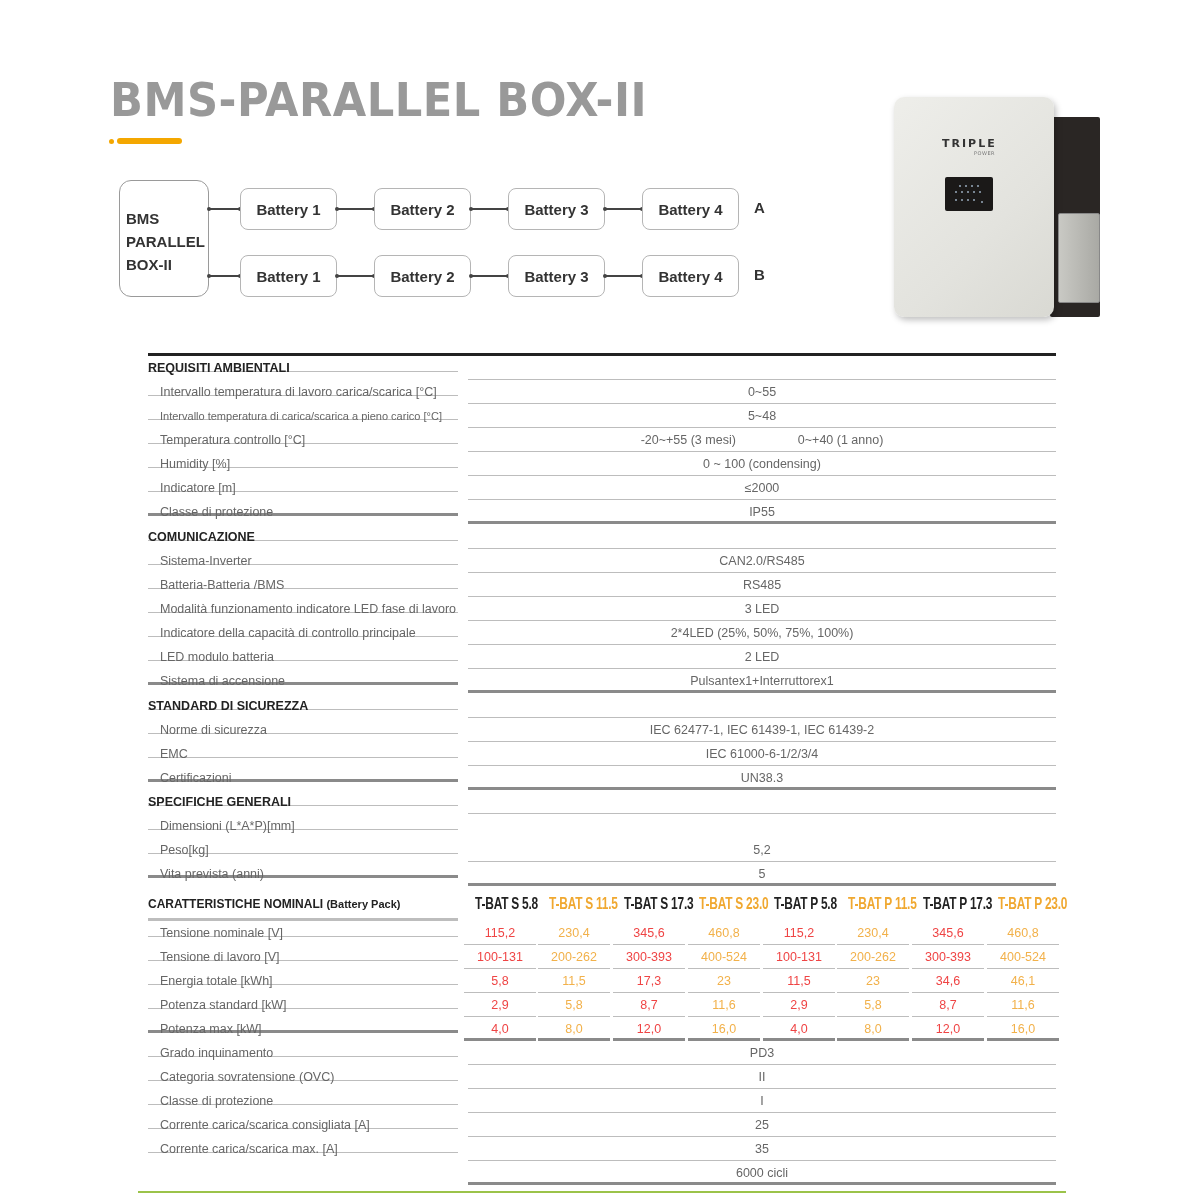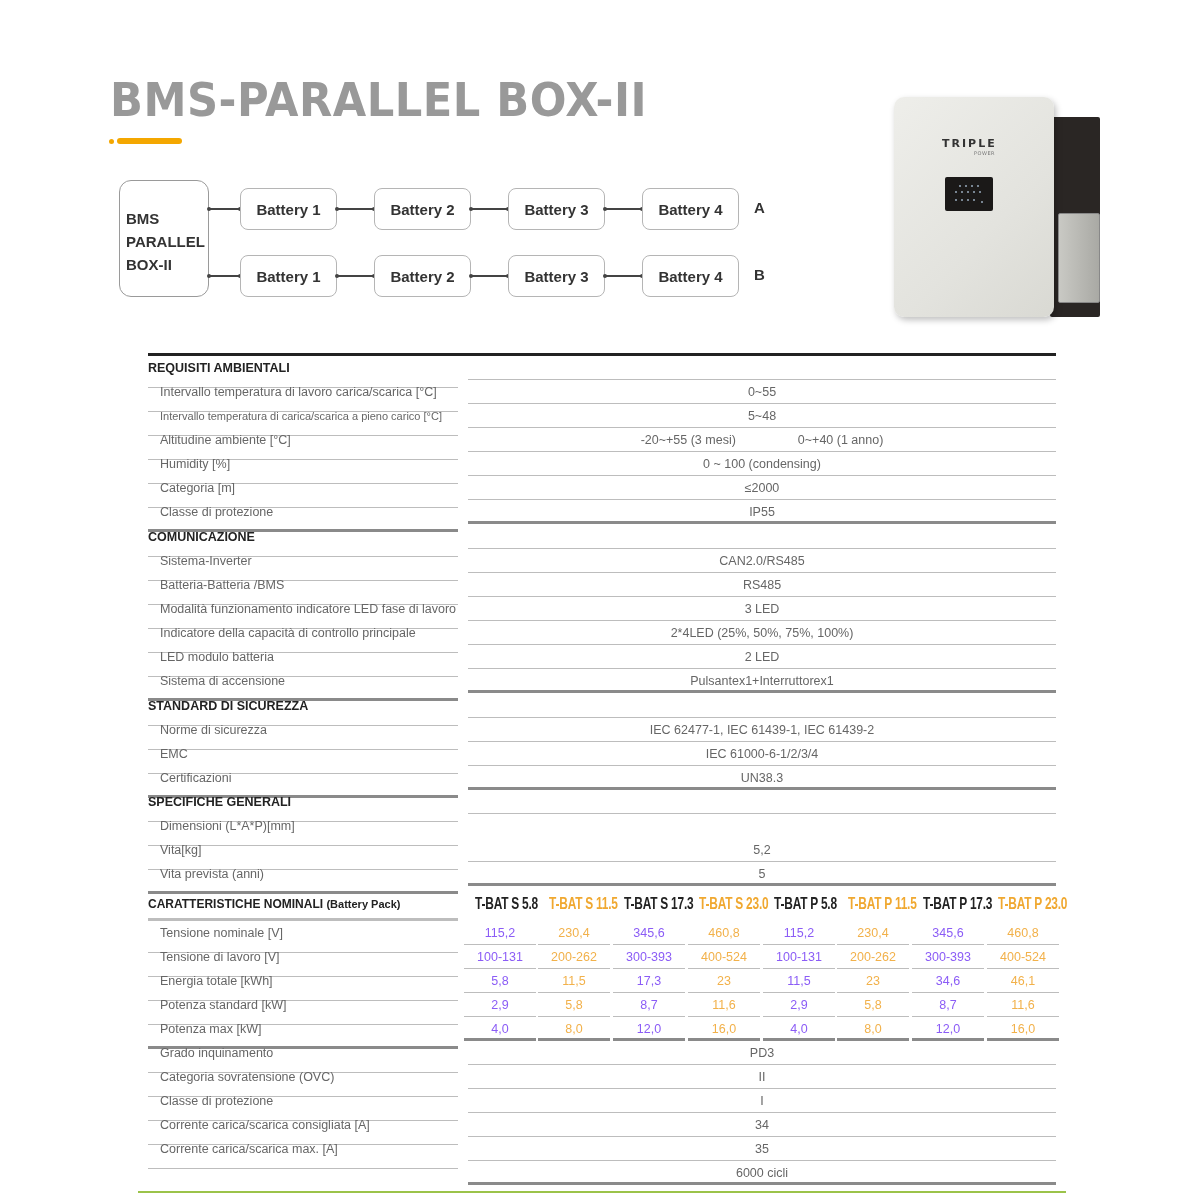--- a/index.html
+++ b/index.html
@@ -51,21 +51,21 @@
   .dev-bracket {
     position: absolute; left: 168px; top: 118px; width: 42px; height: 90px;
     background: linear-gradient(90deg, #c9c9c4, #a9a9a4); border: 1px solid #888; border-radius: 2px;
   }
 
   
   .spec { position: absolute; left: 138px; top: 353px; width: 918px; }
   .spec .top-rule { position: absolute; left: 10px; top: 0; width: 908px; height: 3px; background: #222; }
   .row { position: absolute; left: 0; width: 918px; height: 24px; }
   .row .lbl {
-    position: absolute; left: 10px; width: 310px; height: 32px; line-height: 24px;
+    position: absolute; left: 10px; width: 310px; height: 16px; line-height: 24px;
     font-family: "Liberation Sans", sans-serif; font-size: 12.5px; color: #666; padding-left: 12px;
     white-space: nowrap; border-bottom: 1.5px solid #bdbdbd;
   }
   .row .lbl.small { font-size: 11px; }
   .row .val {
     position: absolute; left: 330px; width: 588px; height: 24px; line-height: 24px;
     font-family: "Liberation Sans", sans-serif; font-size: 12.5px; color: #666; text-align: center;
     border-bottom: 1.5px solid #bdbdbd;
   }
   .row.section .lbl { font-weight: bold; color: #222; padding-left: 0; font-size: 12.5px; }
@@ -73,21 +73,21 @@
   .val .split { display: inline-block; }
   .val .split + .split { margin-left: 62px; }
 
   .model-head {
     position: absolute; height: 30px; line-height: 30px; text-align: center;
     font-family: "Liberation Sans", sans-serif; font-weight: bold; font-size: 17px;
     transform: scaleX(0.7); letter-spacing: -0.3px; white-space: nowrap;
   }
   .cell {
     position: absolute; height: 24px; line-height: 24px; text-align: center;
-    font-family: "Liberation Sans", sans-serif; font-size: 12.5px; color: #8b5cf6;
+    font-family: "Liberation Sans", sans-serif; font-size: 12.5px; color: #ef4444;
     border-bottom: 1.5px solid #bdbdbd;
   }
   .cell.orange, .model-head.orange { color: #f0a830; }
   .model-head.dark { color: #222; }
   .cell.orange { color: #f2b14a; }
 
   .green-rule { position: absolute; left: 138px; top: 1191px; width: 928px; height: 1.5px; background: #9bc34a; }
 </style>
 </head>
 <body>
@@ -158,31 +158,31 @@
   </div>
   <div class="row" style="top:27px;">
     <div class="lbl">Intervallo temperatura di lavoro carica/scarica [°C]</div>
     <div class="val">0~55</div>
   </div>
   <div class="row" style="top:51px;">
     <div class="lbl small">Intervallo temperatura di carica/scarica a pieno carico [°C]</div>
     <div class="val">5~48</div>
   </div>
   <div class="row" style="top:75px;">
-    <div class="lbl">Altitudine ambiente [°C]</div>
+    <div class="lbl">Temperatura controllo [°C]</div>
     <div class="val">
       <span class="split">-20~+55 (3 mesi)</span><span class="split">0~+40 (1 anno)</span>
     </div>
   </div>
   <div class="row" style="top:99px;">
     <div class="lbl">Humidity [%]</div>
     <div class="val">0 ~ 100 (condensing)</div>
   </div>
   <div class="row" style="top:123px;">
-    <div class="lbl">Categoria [m]</div>
+    <div class="lbl">Indicatore [m]</div>
     <div class="val">≤2000</div>
   </div>
   <div class="row last" style="top:147px;">
     <div class="lbl">Classe di protezione</div>
     <div class="val">IP55</div>
   </div>
 
   <div class="row section" style="top:172px;">
     <div class="lbl">COMUNICAZIONE</div>
     <div class="val"></div>
@@ -230,21 +230,21 @@
   </div>
 
   <div class="row section" style="top:437px;">
     <div class="lbl">SPECIFICHE GENERALI</div>
     <div class="val"></div>
   </div>
   <div class="row" style="top:461px;">
     <div class="lbl">Dimensioni (L*A*P)[mm]</div>
   </div>
   <div class="row" style="top:485px;">
-    <div class="lbl">Vita[kg]</div>
+    <div class="lbl">Peso[kg]</div>
     <div class="val">5,2</div>
   </div>
   <div class="row last" style="top:509px;">
     <div class="lbl">Vita prevista (anni)</div>
     <div class="val">5</div>
   </div>
 
   <div class="row section" style="top:536px;height:30px;">
     <div class="lbl" style="height:30px;line-height:30px;font-size:12px;">
       <span>CARATTERISTICHE NOMINALI</span>
@@ -342,21 +342,21 @@
   <div class="row" style="top:24px;">
     <div class="lbl">Categoria sovratensione (OVC)</div>
     <div class="val">II</div>
   </div>
   <div class="row" style="top:48px;">
     <div class="lbl">Classe di protezione</div>
     <div class="val">I</div>
   </div>
   <div class="row" style="top:72px;text-decoration:underline;">
     <div class="lbl">Corrente carica/scarica consigliata [A]</div>
-    <div class="val">34</div>
+    <div class="val">25</div>
   </div>
   <div class="row" style="top:96px;">
     <div class="lbl">Corrente carica/scarica max. [A]</div>
     <div class="val">35</div>
   </div>
   <div class="row last" style="top:120px;">
     <div class="val">6000 cicli</div>
   </div>
 </div>
 

